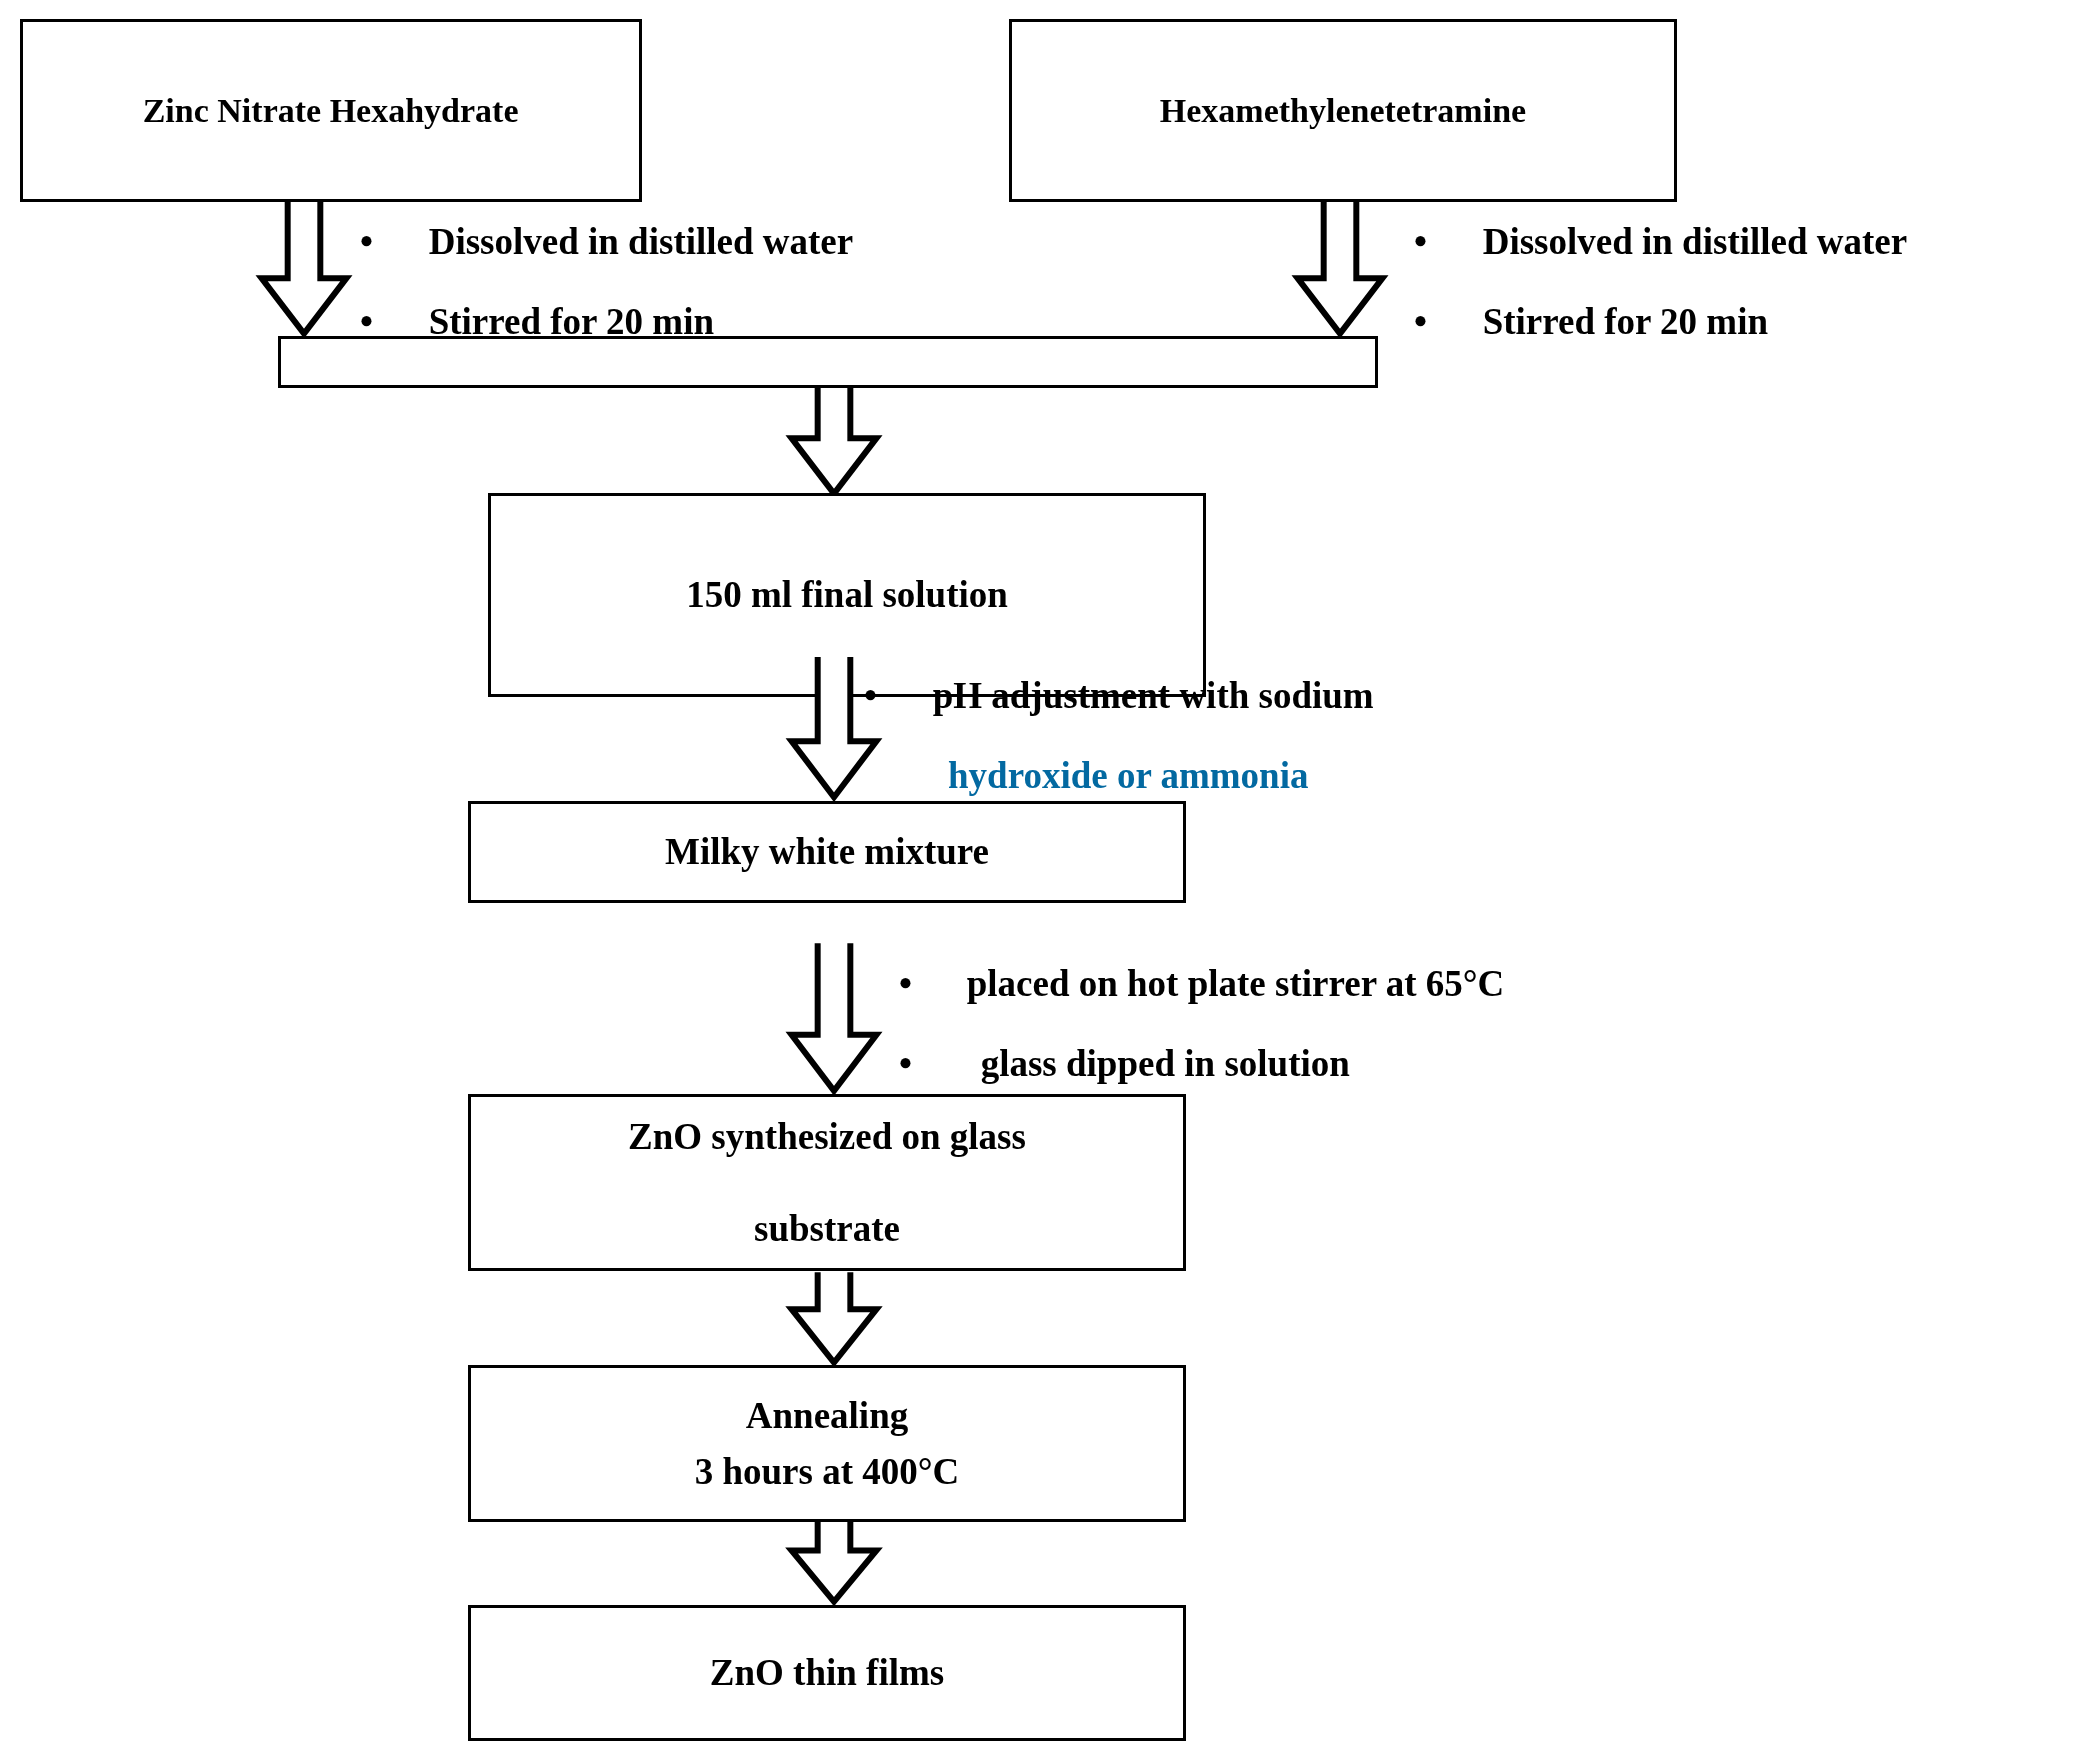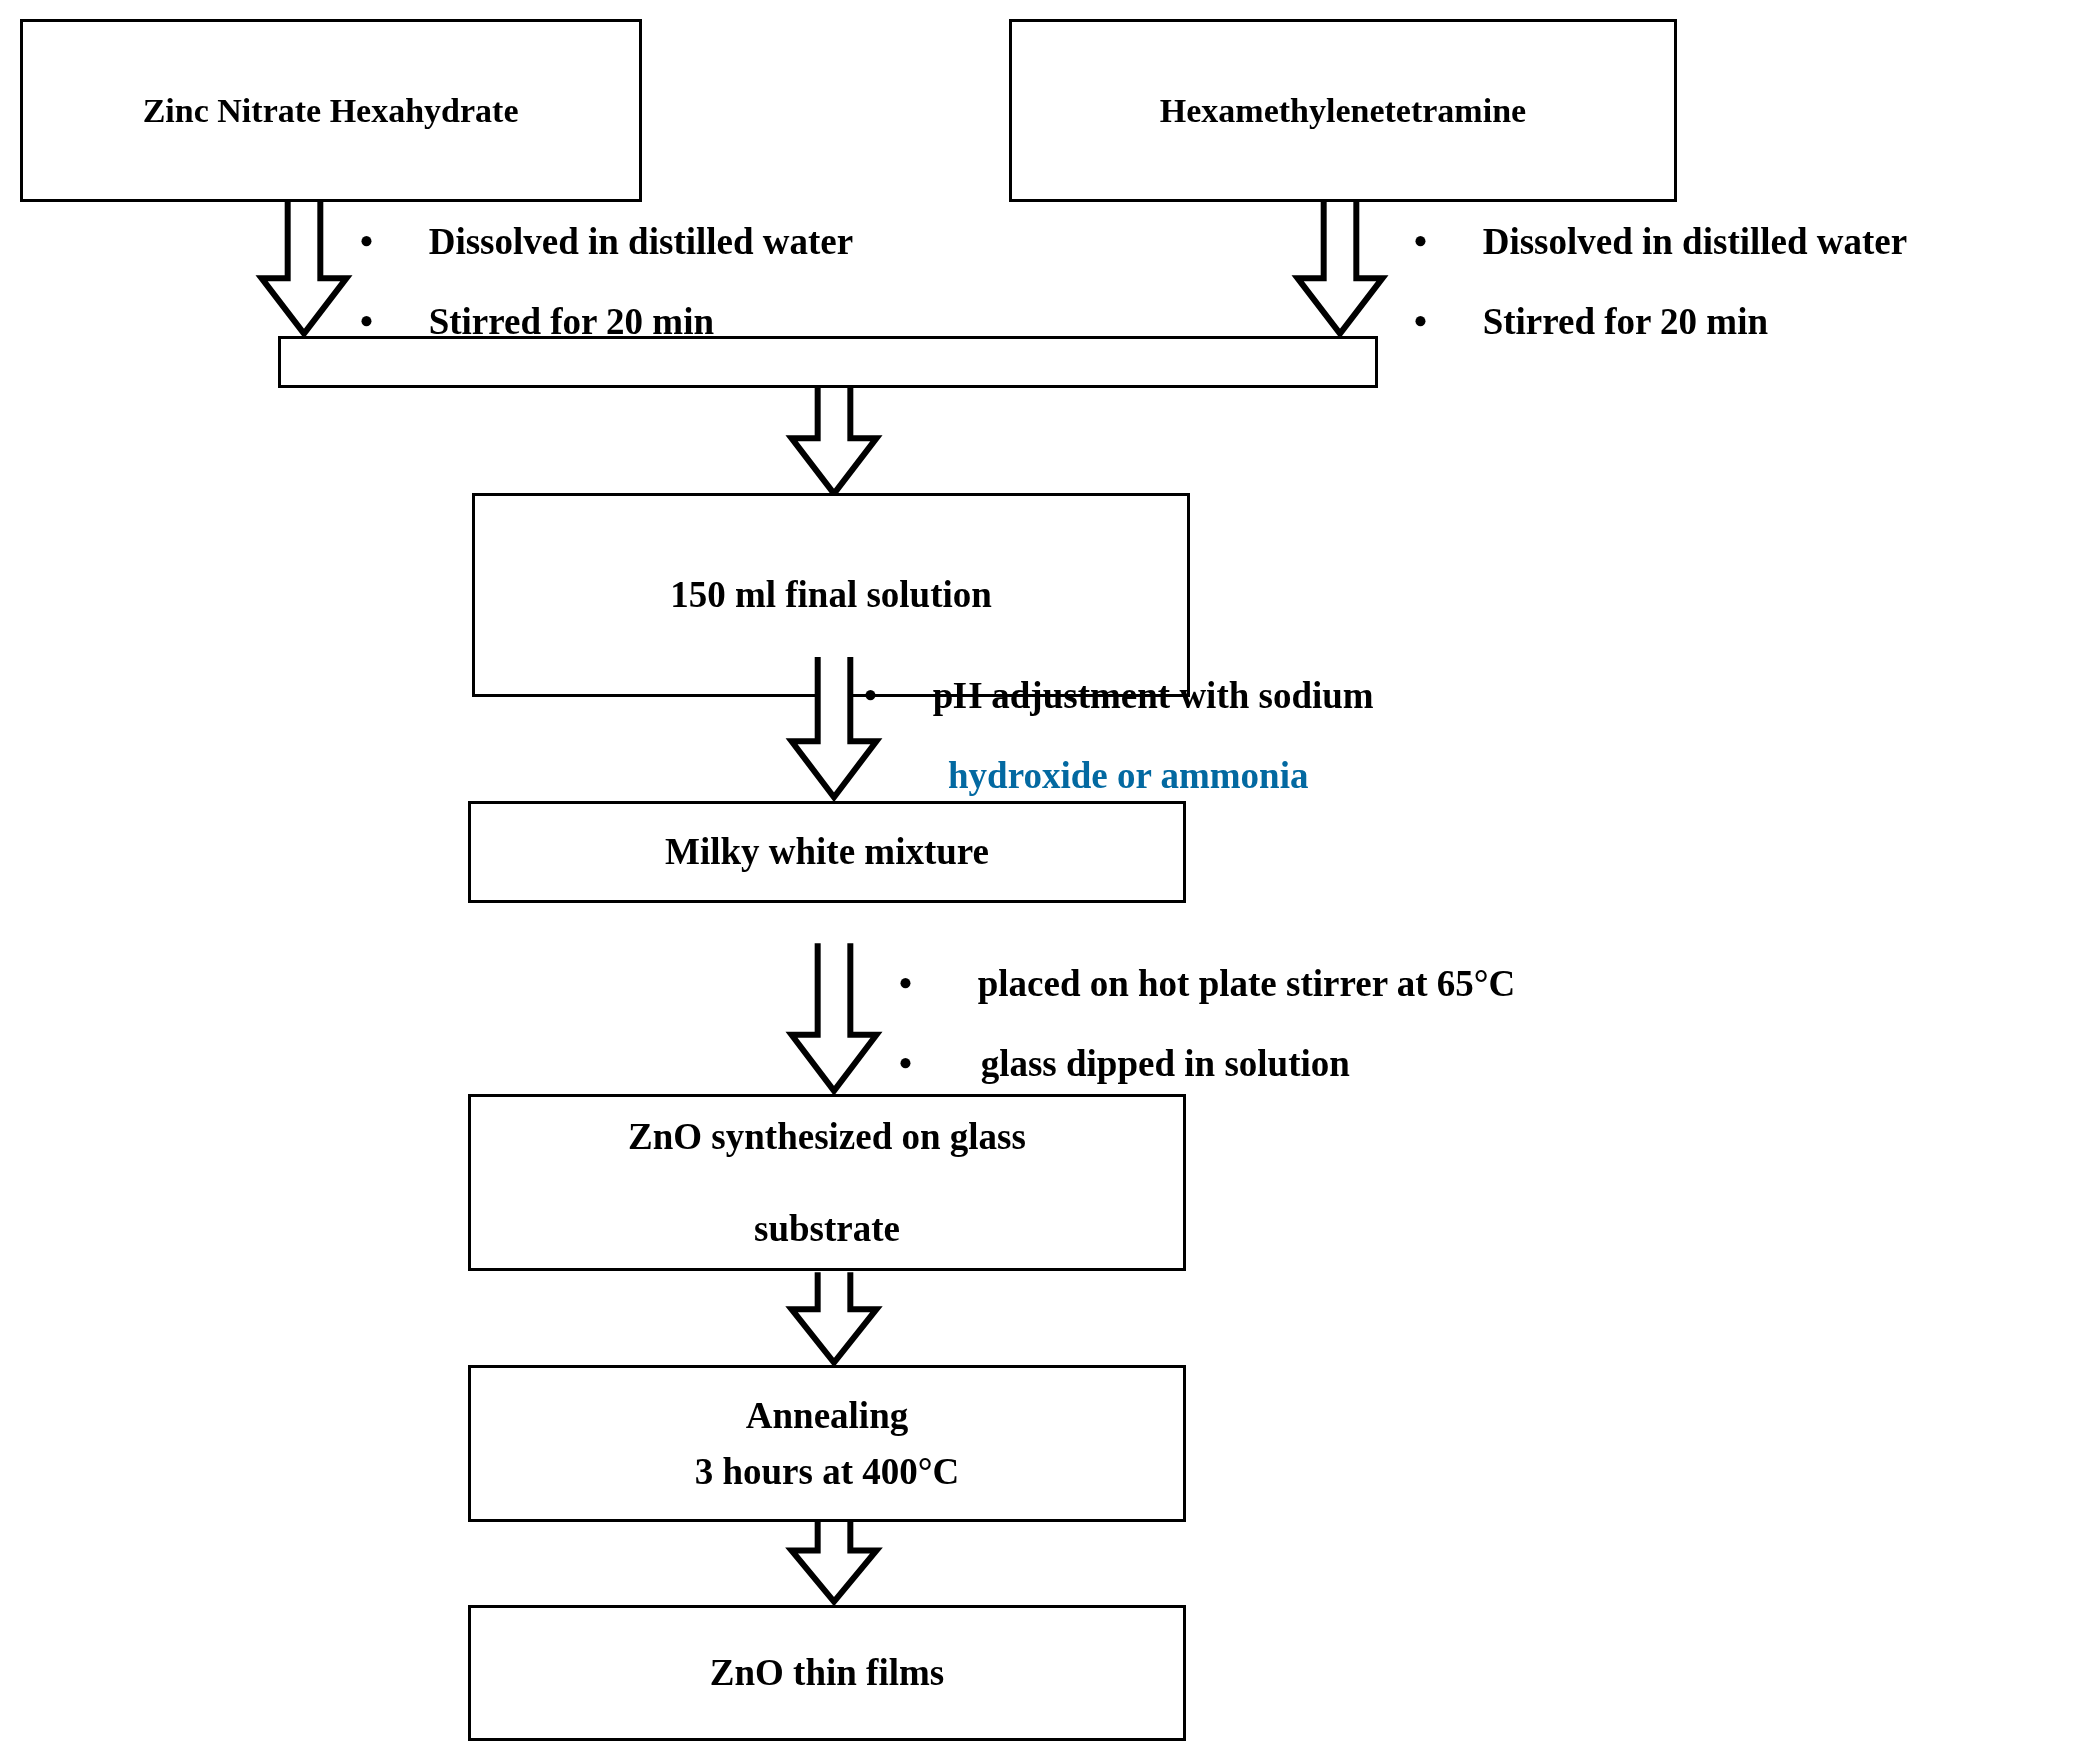--- a/index.html
+++ b/index.html
@@ -119,21 +119,21 @@
   <div class="box" style="left:278px; top:336px; width:1100px; height:52px;">
     <span class="boxlabel"></span>
   </div>
 
   <div class="arrow" style="left:785px; top:388px; width:98px; height:109px;">
     <svg viewBox="0 0 180 200" width="98" height="109">
       <path d="M 60 0 L 60 92 L 12 92 L 90 194 L 168 92 L 120 92 L 120 0" fill="#ffffff" stroke="#000000" stroke-width="11" stroke-linejoin="miter"></path>
     </svg>
   </div>
 
-  <div class="box f-mid" style="left:472px; top:493px; width:718px; height:204px;">
+  <div class="box f-mid" style="left:488px; top:493px; width:718px; height:204px;">
     <span class="boxlabel">150 ml final solution</span>
   </div>
 
   <div class="arrow" style="left:785px; top:657px; width:98px; height:144px;">
     <svg viewBox="0 0 180 265" width="98" height="144">
       <path d="M 60 0 L 60 155 L 12 155 L 90 258 L 168 155 L 120 155 L 120 0" fill="#ffffff" stroke="#000000" stroke-width="11" stroke-linejoin="miter"></path>
     </svg>
   </div>
 
   <div class="bullet-line f-bul" style="left:864px; top:677px;">
@@ -147,21 +147,21 @@
   </div>
 
   <div class="arrow" style="left:785px; top:943px; width:98px; height:152px;">
     <svg viewBox="0 0 180 278" width="98" height="152">
       <path d="M 60 0 L 60 168 L 12 168 L 90 271 L 168 168 L 120 168 L 120 0" fill="#ffffff" stroke="#000000" stroke-width="11" stroke-linejoin="miter"></path>
     </svg>
   </div>
 
   <div class="bullet-line f-bul" style="left:899px; top:965px;">
     <span class="bullet-dot">•</span>
-    <span class="bullet-text" style="margin-left:38px;">placed on hot plate stirrer at 65°C</span>
+    <span class="bullet-text" style="margin-left:27px;">placed on hot plate stirrer at 65°C</span>
   </div>
   <div class="bullet-line f-bul" style="left:899px; top:1045px;">
     <span class="bullet-dot">•</span>
     <span class="bullet-text" style="margin-left:41px;">glass dipped in solution</span>
   </div>
 
   <div class="box f-mid twoline" style="left:468px; top:1094px; width:718px; height:177px;gap:36px;">
     <span class="boxlabel">ZnO synthesized on glass</span>
     <span class="boxlabel">substrate</span>
   </div>

